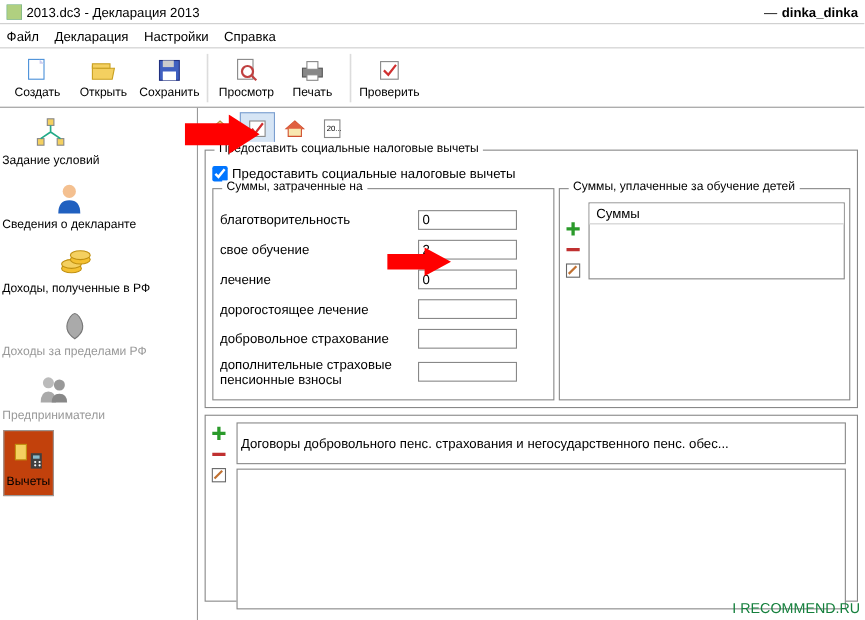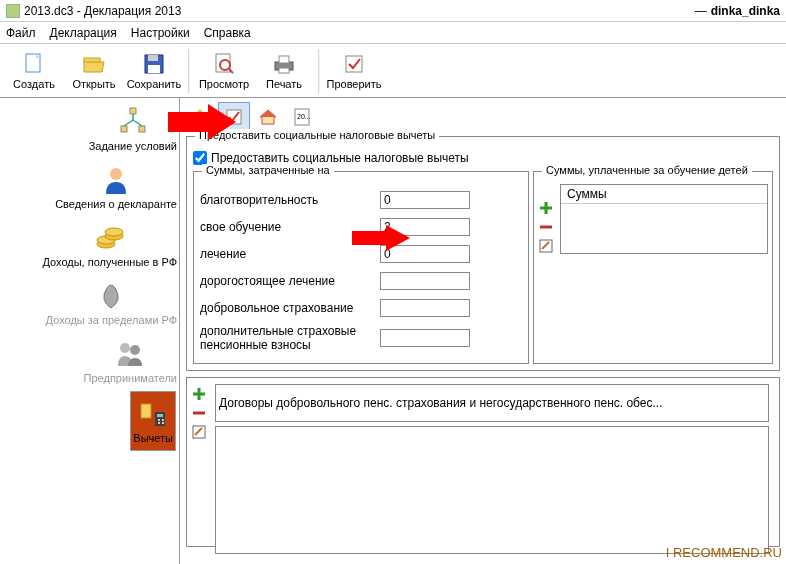--- a/index.html
+++ b/index.html
@@ -11,52 +11,52 @@
 .win-min { width: 20px; text-align: center; }
 .menubar { height: 22px; display: flex; align-items: center; padding: 0 6px; gap: 14px; border-bottom: 1px solid #ccc; }
 .menu-item { cursor: default; }
 .toolbar { height: 54px; display: flex; align-items: center; padding: 2px 4px; border-bottom: 1px solid #999; gap: 0; }
 .tool-group { display: flex; align-items: center; height: 100%; justify-content: space-between; }
 .tool-sep { width: 2px; height: 44px; background: linear-gradient(to right, #ccc, #fff); margin: 0 4px; }
 .tool-btn { width: 60px; height: 50px; display: flex; flex-direction: column; align-items: center; justify-content: center; gap: 2px; cursor: default; }
 .tool-icon { width: 24px; height: 24px; }
 .tool-label { font-size: 11px; }
 .main { display: flex; height: calc(564px - 22px - 22px - 54px); }
-.sidebar { width: 180px; border-right: 1px solid #999; display: flex; flex-direction: column; align-items: flex-end; padding-top: 2px; }
+.sidebar { width: 180px; border-right: 1px solid #999; display: flex; flex-direction: column; align-items: flex-start; padding-top: 2px; }
 .side-item { display: flex; flex-direction: column; align-items: center; padding: 6px 2px; gap: 2px; cursor: default; }
 .side-item.active { background: #c2410c; border: 1px solid #999; margin: 1px 3px; }
 .side-icon { width: 32px; height: 32px; }
 .side-label { font-size: 11px; text-align: center; }
 .side-item.disabled .side-label { color: #999; }
 .content { flex: 1; position: relative; padding: 2px; }
 .mini-toolbar { height: 34px; display: flex; align-items: center; gap: 2px; padding: 2px; }
 .mini-btn { width: 32px; height: 30px; border: 1px solid transparent; display: flex; align-items: center; justify-content: center; cursor: default; }
 .mini-btn.active { border: 1px solid #7a9ecf; background: #d6e5f5; }
 .mini-btn svg { width: 20px; height: 20px; }
 .groupbox { border: 1px solid #888; margin: 2px 4px 6px 4px; padding: 12px 6px 6px 6px; position: relative; }
 .groupbox-title { position: absolute; top: -8px; left: 8px; background: #fff; padding: 0 4px; font-size: 11px; }
 .checkbox-row { display: flex; align-items: center; gap: 4px; margin: 2px 0 6px 0; }
 .checkbox-row input { width: 14px; height: 14px; }
 .two-col { display: flex; gap: 4px; }
 .col-left { flex: 1; border: 1px solid #888; padding: 12px 6px 6px 6px; position: relative; }
-.col-right { width: 240px; border: 1px solid #888; padding: 12px 4px 6px 4px; position: relative; }
+.col-right { width: 265px; border: 1px solid #888; padding: 12px 4px 6px 4px; position: relative; }
 .form-row { display: flex; align-items: center; margin: 5px 0; min-height: 22px; }
 .form-label { width: 180px; font-size: 12px; }
 .form-input { width: 90px; height: 18px; border: 1px solid #888; padding: 0 3px; font-size: 12px; background: #fff; }
 .list-box { border: 1px solid #888; background: #fff; height: 70px; margin-left: 22px; }
 .list-header { border-bottom: 1px solid #ccc; padding: 2px 6px; background: #fff; font-size: 12px; text-align: left; }
 .side-btns { display: flex; flex-direction: column; gap: 3px; position: absolute; left: 4px; top: 28px; }
 .side-btn { width: 16px; height: 16px; display: flex; align-items: center; justify-content: center; cursor: default; }
 .bottom-group { border: 1px solid #888; margin: 4px; padding: 4px; position: relative; height: 170px; }
 .bottom-group .side-btns { top: 8px; }
 .bottom-input { margin-left: 24px; width: calc(100% - 30px); height: 18px; border: 1px solid #888; padding: 18px 3px; font-size: 12px; background: #fff; margin-top: 2px; }
 .bottom-list { margin-left: 24px; width: calc(100% - 30px); border: 1px solid #888; background: #fff; height: 128px; margin-top: 4px; }
 .arrow1 { position: absolute; left: 168px; top: 104px; z-index: 100; pointer-events: none; }
 .arrow2 { position: absolute; left: 352px; top: 225px; z-index: 100; pointer-events: none; }
-.watermark { position: absolute; right: 4px; bottom: 4px; color: #a16207; font-size: 13px; font-family: Arial; }
+.watermark { position: absolute; right: 4px; bottom: 4px; color: #15803d; font-size: 13px; font-family: Arial; }
 </style>
 </head>
 <body>
 
 <svg class="arrow1" width="70" height="36">
   <polygon points="0,8 40,8 40,0 68,18 40,36 40,28 0,28" fill="#ff0000"></polygon>
 </svg>
 <svg class="arrow2" width="60" height="26">
   <polygon points="0,6 34,6 34,0 58,13 34,26 34,20 0,20" fill="#ff0000"></polygon>
 </svg>

